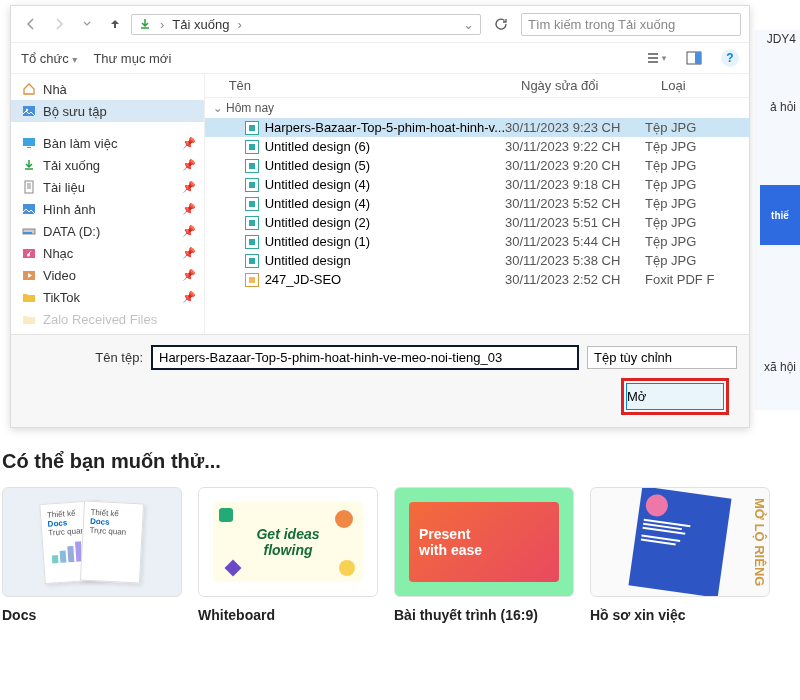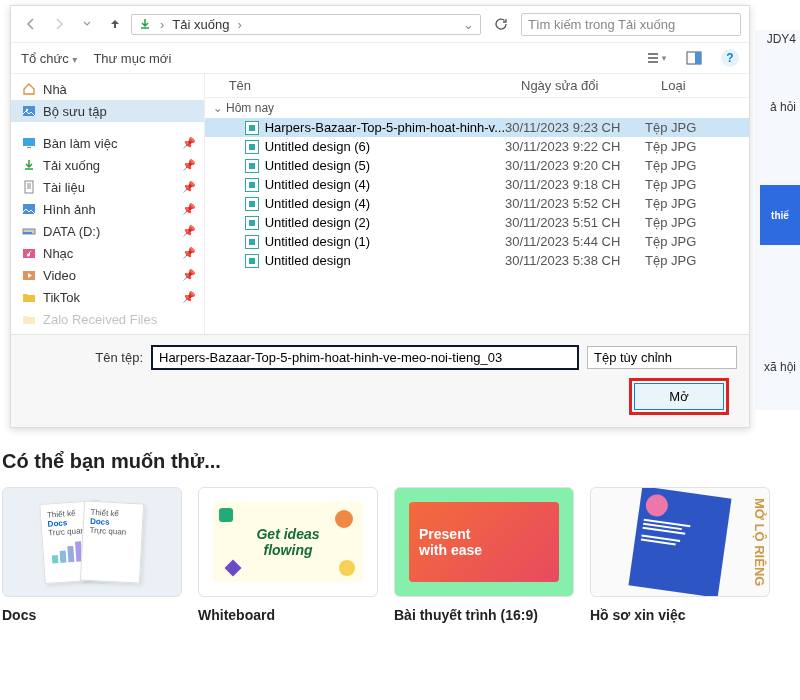--- a/index.html
+++ b/index.html
@@ -43,21 +43,21 @@
 .file-ico::after { content: ""; position: absolute; inset: 3px; background: #3aa; }
 .file-ico.pdf { border-color: #d99a3e; }
 .file-ico.pdf::after { background: #f0b85a; }
 
 .footer { padding: 10px 12px 12px; display: flex; flex-direction: column; gap: 8px; background: #f7f7f7; border-top: 1px solid #e3e3e3; }
 .fn-row { display: flex; align-items: center; gap: 8px; font-size: 13px; }
 .fn-label { width: 120px; text-align: right; color: #333; }
 .fn-input { flex: 1; border: 2px solid #0f172a; padding: 3px 6px; font-size: 13px; background: #fff; }
 .fn-filter { width: 150px; border: 1px solid #bbb; padding: 3px 6px; font-size: 13px; background: #fff; }
 .btn-row { display: flex; justify-content: flex-end; gap: 10px; padding-right: 8px; }
-.btn { width: 90px; padding: 5px 0; font-size: 13px; border: 1px solid #bbb; background: #f3f3f3; text-align: center; cursor: pointer; }
+.btn { width: 98px; padding: 5px 0; font-size: 13px; border: 1px solid #bbb; background: #f3f3f3; cursor: pointer; }
 .btn.primary { border: 1px solid #0a84d6; background: #eaf4fb; }
 .highlight-box { border: 3px solid #d22; padding: 2px; display: inline-block; }
 
 .bg-right { position: absolute; right: 0; top: 30px; width: 45px; height: 380px; background: #f5f9fd; }
 .bg-tag { position: absolute; right: 0; top: 60px; font-size: 12px; color: #333; }
 .bg-blue { position: absolute; right: 0; top: 185px; width: 40px; height: 60px; background: #2f6be0; color: #fff; font-size: 10px; font-weight: 600; display: flex; align-items: center; justify-content: center; }
 
 .suggest { position: absolute; left: 2px; top: 450px; right: 10px; }
 .suggest h2 { font-size: 20px; font-weight: 600; color: #222; margin-bottom: 14px; }
 .cards { display: flex; gap: 16px; }
@@ -321,20 +321,28 @@
             <div class="fdate">30/11/2023 5:44 CH</div>
             <div class="ftype">Tệp JPG</div>
           </div>
           <div class="fp-row">
             <div class="fname">
               <span class="file-ico"></span>
               <span>Untitled design</span>
             </div>
             <div class="fdate">30/11/2023 5:38 CH</div>
             <div class="ftype">Tệp JPG</div>
+          </div>
+          <div class="fp-row">
+            <div class="fname">
+              <span class="file-ico pdf"></span>
+              <span>247_JD-SEO</span>
+            </div>
+            <div class="fdate">30/11/2023 2:52 CH</div>
+            <div class="ftype">Foxit PDF F</div>
           </div>
         </div>
     </div>
   </div>
 
   <div class="footer">
     <div class="fn-row">
       <div class="fn-label">Tên tệp:</div>
       <input class="fn-input" value="Harpers-Bazaar-Top-5-phim-hoat-hinh-ve-meo-noi-tieng_03" style="">
       <input class="fn-filter" value="Tệp tùy chỉnh" style="">

